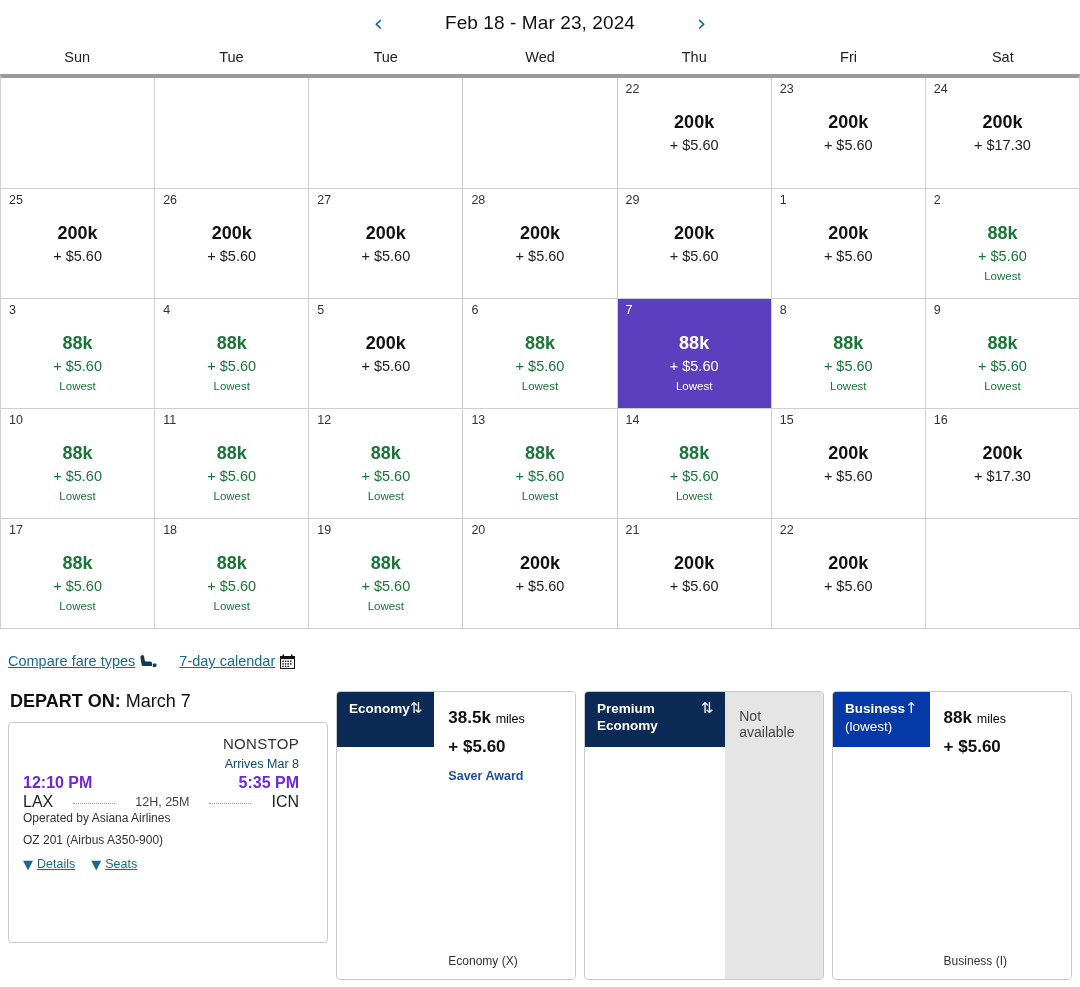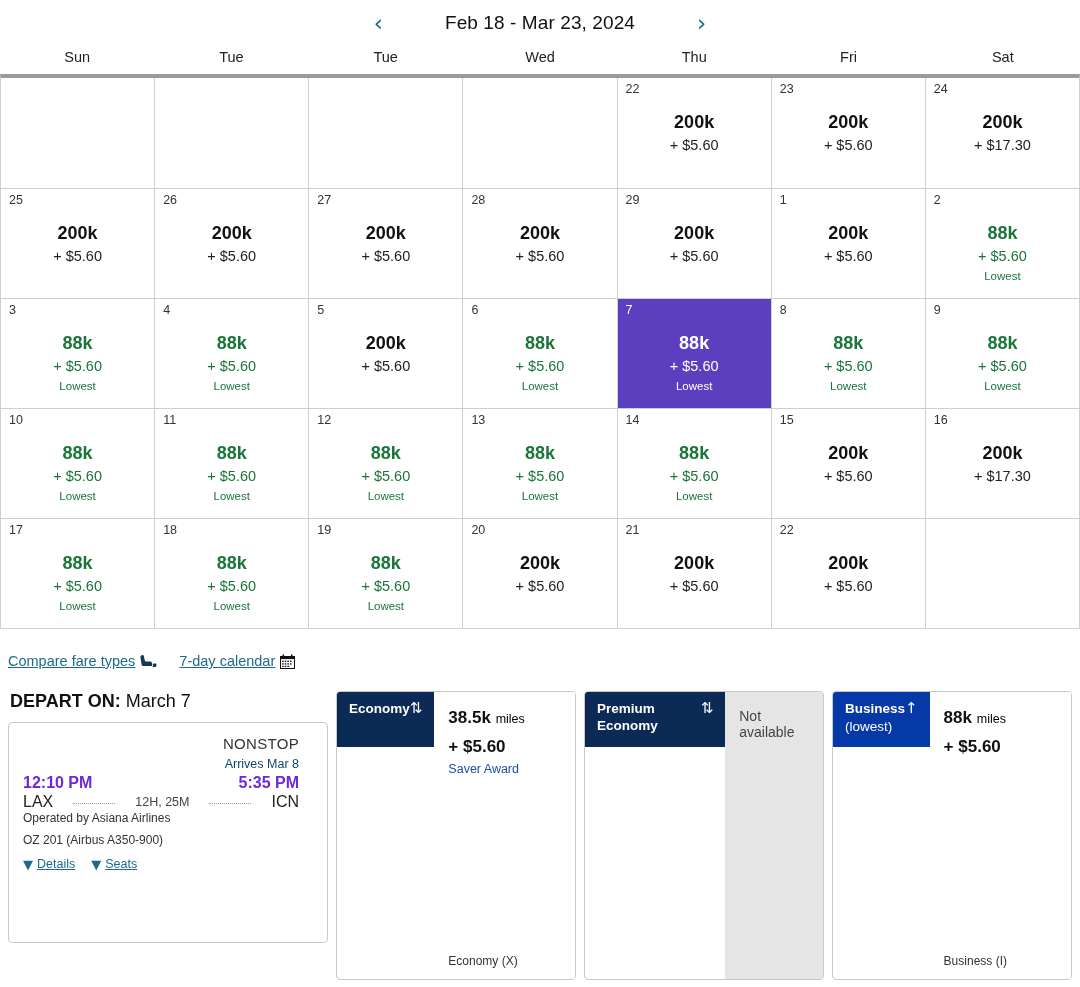--- a/index.html
+++ b/index.html
@@ -183,21 +183,21 @@
   .fare.na .bodyarea { background: #e5e5e5; }
   .fare.na .band { background: #b9bede; }
   .fare .mi {
     font-size: 17px; font-weight: bold; color: #111;
   }
   .fare .mi span.unit { font-size: 12.5px; font-weight: normal; color: #000000; }
   .fare .price {
     font-size: 17px; font-weight: bold; color: #111; margin-top: 9px;
   }
   .fare .saver {
-    font-size: 12.5px; font-weight: normal; color: #1c4ea8; margin-top: 5px;
+    font-size: 12.5px; font-weight: bold; color: #1c4ea8; margin-top: 12px;
   }
   .fare .notavail { font-size: 14px; color: #444; }
   .fare .foot {
     margin-top: auto;
     font-size: 12px; color: #333;
     padding-bottom: 11px;
   }
 </style>
 </head>
 <body>

